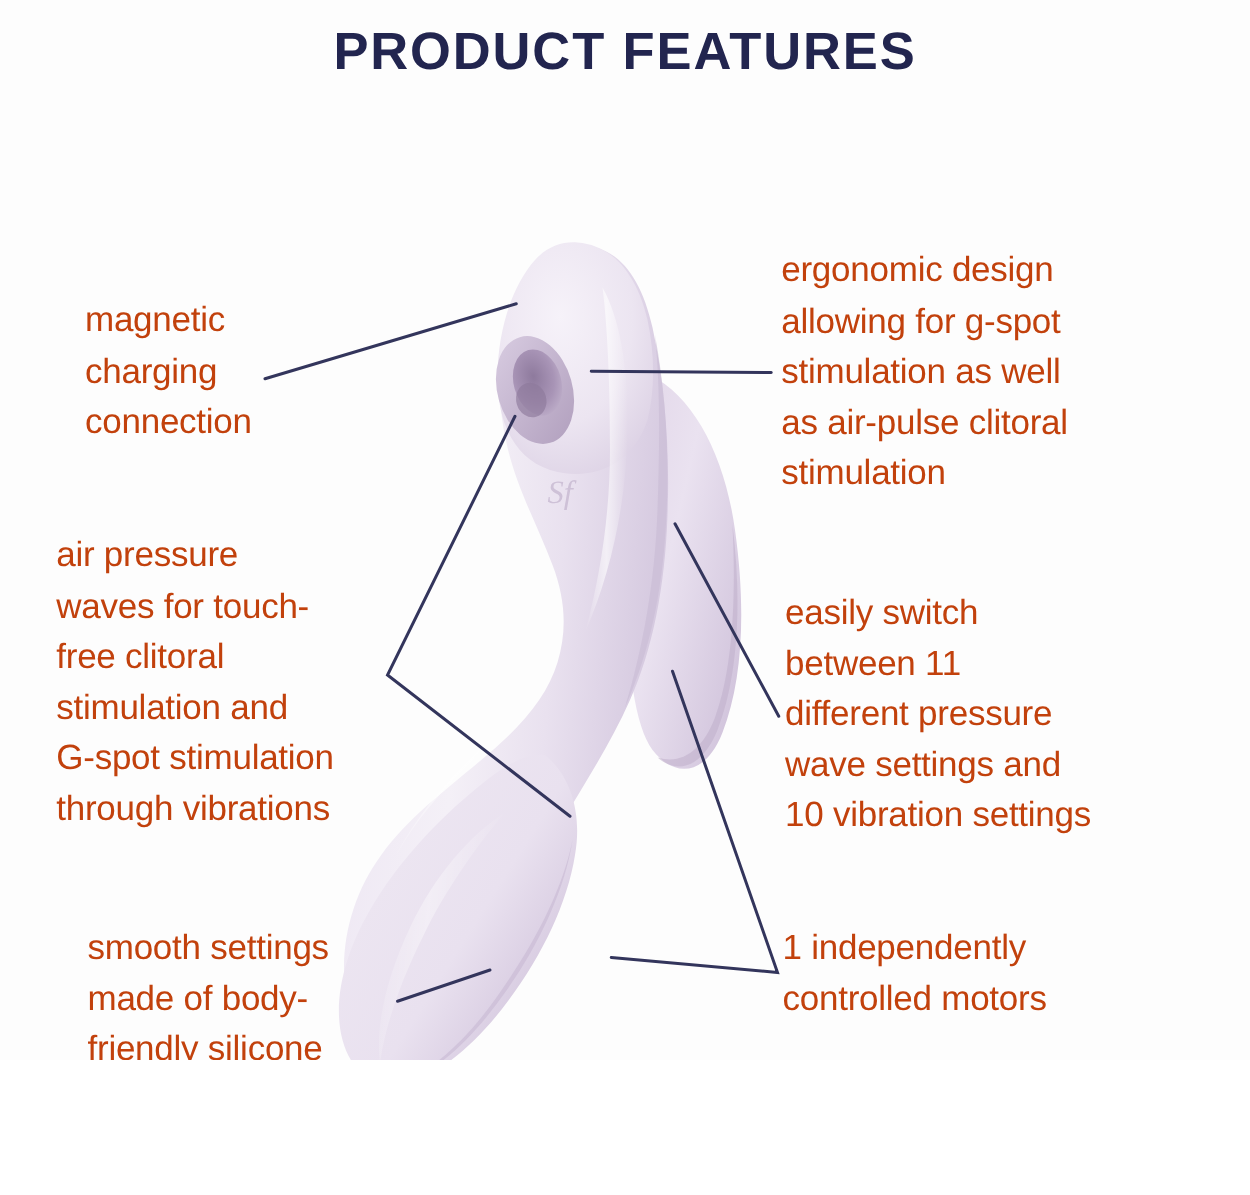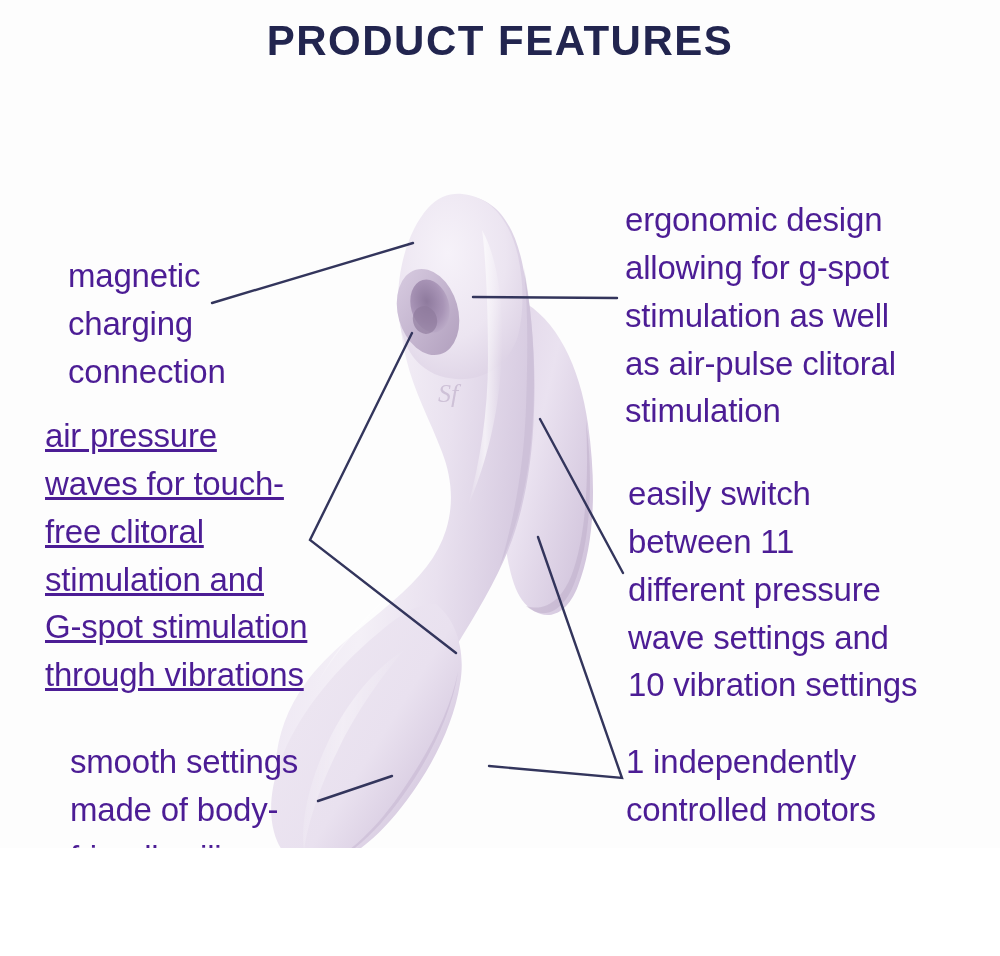--- a/index.html
+++ b/index.html
@@ -28,31 +28,31 @@
     font-size: 42px;
     font-weight: bold;
     letter-spacing: 1.5px;
     color: #22254f;
     line-height: 1.1;
   }
 
   
   .label-block {
     position: absolute;
-    font-size: 33px;
+    font-size: 28px;
     line-height: 1.45;
-    color: #4c1d95;
+    color: #c2410c;
     white-space: pre-line;
     letter-spacing: -0.2px;
   }
   .label-left  { text-align: left; }
   .label-right { text-align: left; }
 
-  #label-magnetic   { left: 68px;  top: 252px; }
-  #label-airpressure{ left: 45px;  top: 412px; text-decoration: underline; }
+  #label-magnetic   { left: 68px;  top: 236px; }
+  #label-airpressure{ left: 45px;  top: 424px; }
   #label-smooth     { left: 70px;  top: 738px; }
   #label-ergonomic  { left: 625px; top: 196px; }
   #label-settings   { left: 628px; top: 470px; }
   #label-motors     { left: 626px; top: 738px; }
 
   
   #art {
     position: absolute;
     left: 0;
     top: 0;

